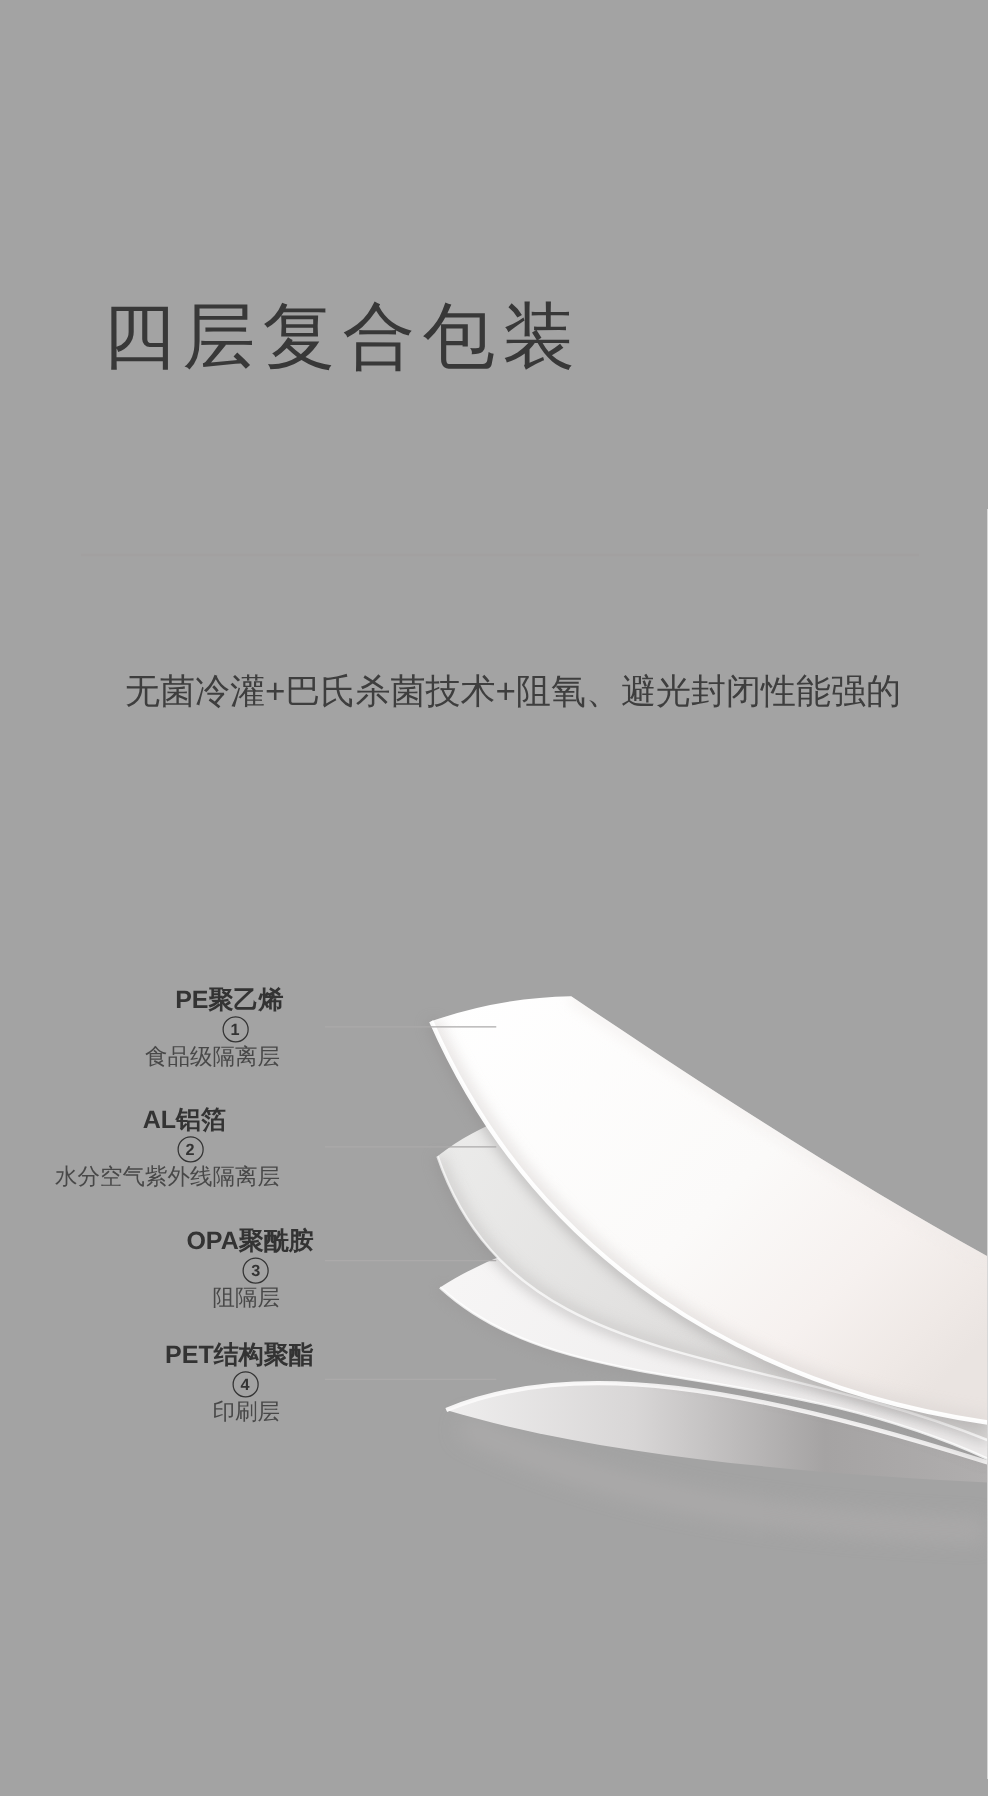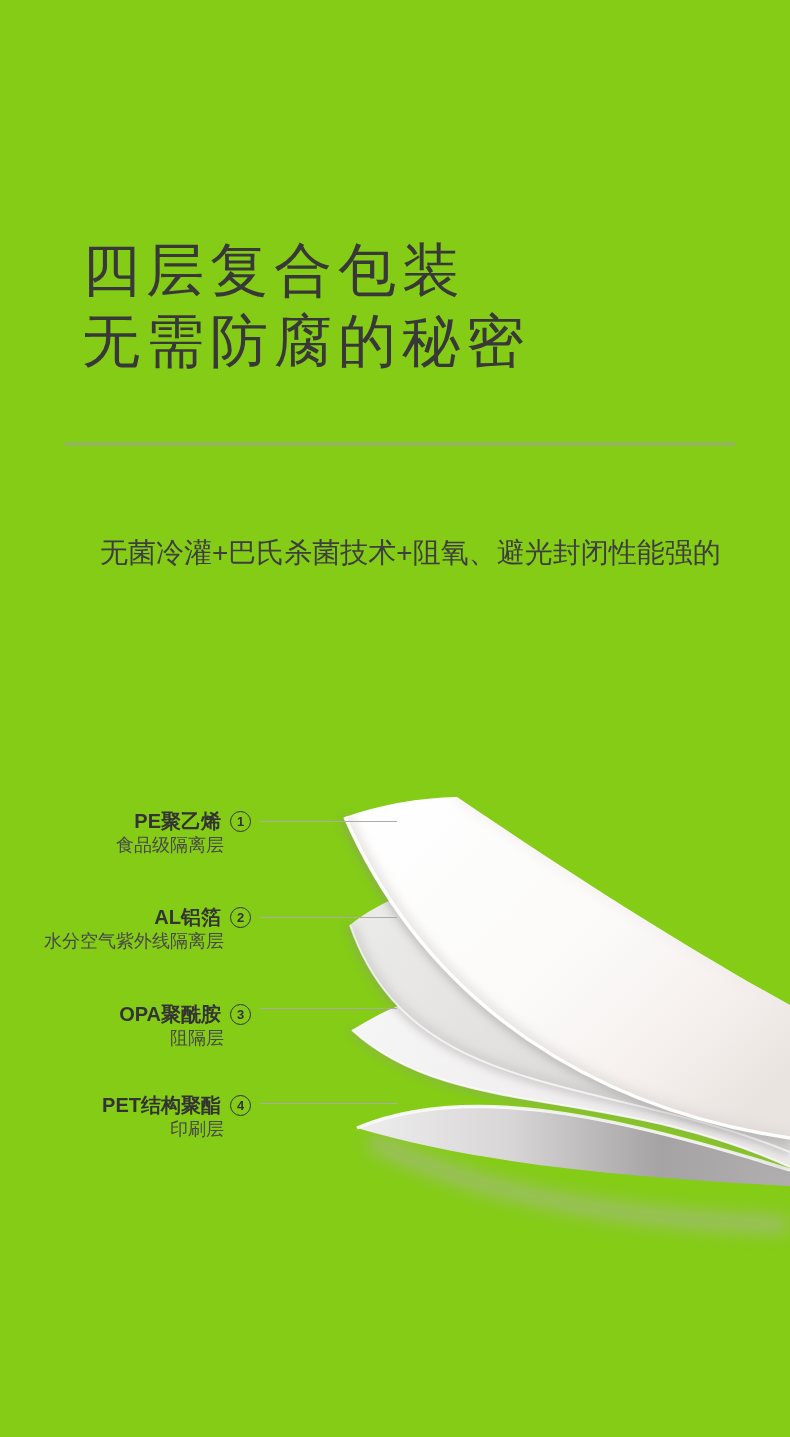--- a/index.html
+++ b/index.html
@@ -1,19 +1,19 @@
 <!DOCTYPE html>
 <html><head>
 <meta charset="utf-8">
 <style>
   html,body{margin:0;padding:0;background:#ffffff;}
   .page{
     position:relative;
     width:790px;height:1437px;
-    background:#84cc16;
+    background:#a3a3a3;
     overflow:hidden;
     font-family:"Liberation Sans", sans-serif;
   }
   
   .title{
     position:absolute;left:82px;top:234px;
     margin:0;
     font-size:58px;line-height:71px;letter-spacing:6px;
     font-weight:300;color:#383838;
     white-space:nowrap;
@@ -37,21 +37,21 @@
   .layer-label{
     position:absolute;right:539px;z-index:2;
     text-align:right;white-space:nowrap;
   }
   .layer-label.l1{top:808px;}
   .layer-label.l2{top:904px;}
   .layer-label.l3{top:1001px;}
   .layer-label.l4{top:1092px;}
   .layer-name-row{
     display:flex;align-items:center;justify-content:flex-end;
-    height:26px;font-size:20px;font-weight:700;color:#333333;
+    height:26px;font-size:20px;font-weight:700;color:#333333;flex-direction:column;
   }
   .num-badge{
     display:inline-flex;align-items:center;justify-content:center;
     width:19px;height:19px;margin-left:9px;
     border:1.5px solid #333333;border-radius:50%;
     font-size:13px;font-weight:700;color:#333333;line-height:1;
     flex:0 0 auto;
   }
   .layer-sub{
     margin-top:0;padding-right:27px;
@@ -130,21 +130,20 @@
     <path d="M345,817 Q400,798 457,797 C580,880 690,950 790,1005 L790,1138 C600,1110 430,1010 345,817 Z" fill="url(#g1)"></path>
     <g clip-path="url(#c1)">
       <path d="M345,817 C430,1010 600,1110 790,1138" fill="none" stroke="#d9d4d2" stroke-width="14" filter="url(#b6)" opacity="0.55"></path>
       <path d="M457,797 C580,880 690,950 790,1005" fill="none" stroke="#efeae8" stroke-width="10" filter="url(#b6)" opacity="0.5"></path>
     </g>
     <path d="M345,817 C430,1010 600,1110 790,1138" fill="none" stroke="#ffffff" stroke-width="3.5" opacity="0.95"></path>
   </svg>
 
   <h1 class="title">
     <span class="h-line">四层复合包装</span>
-    <span class="h-line">无需防腐的秘密</span>
   </h1>
 
   <div class="divider"></div>
 
   <p class="desc">
     <span>无菌冷灌+巴氏杀菌技术+阻氧、避光封闭性能强的</span>
   </p>
 
   <div class="leader k1"></div>
   <div class="leader k2"></div>

